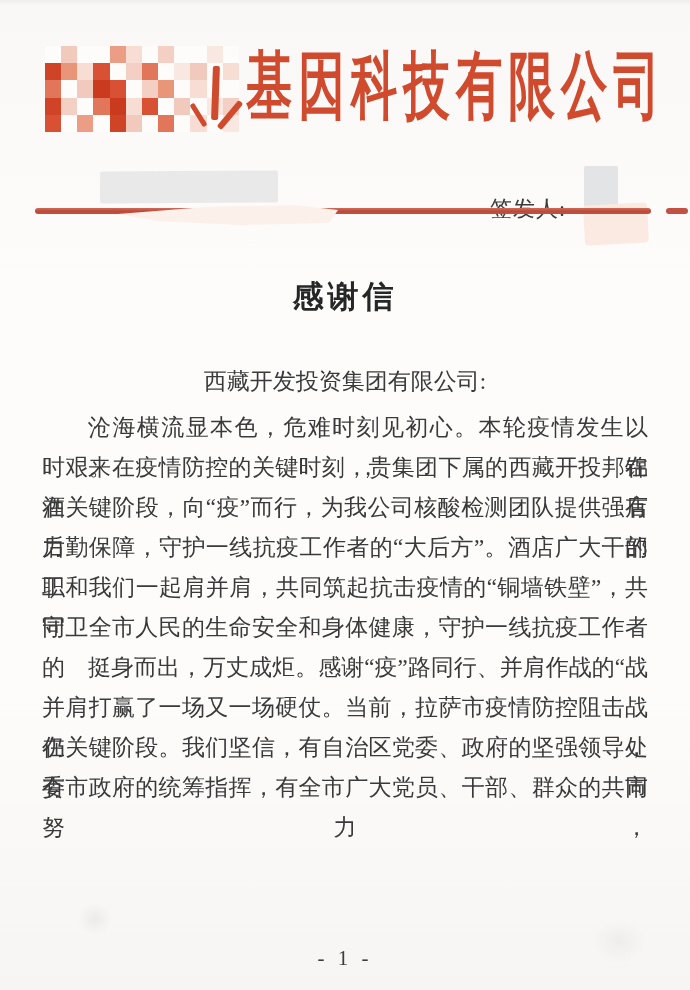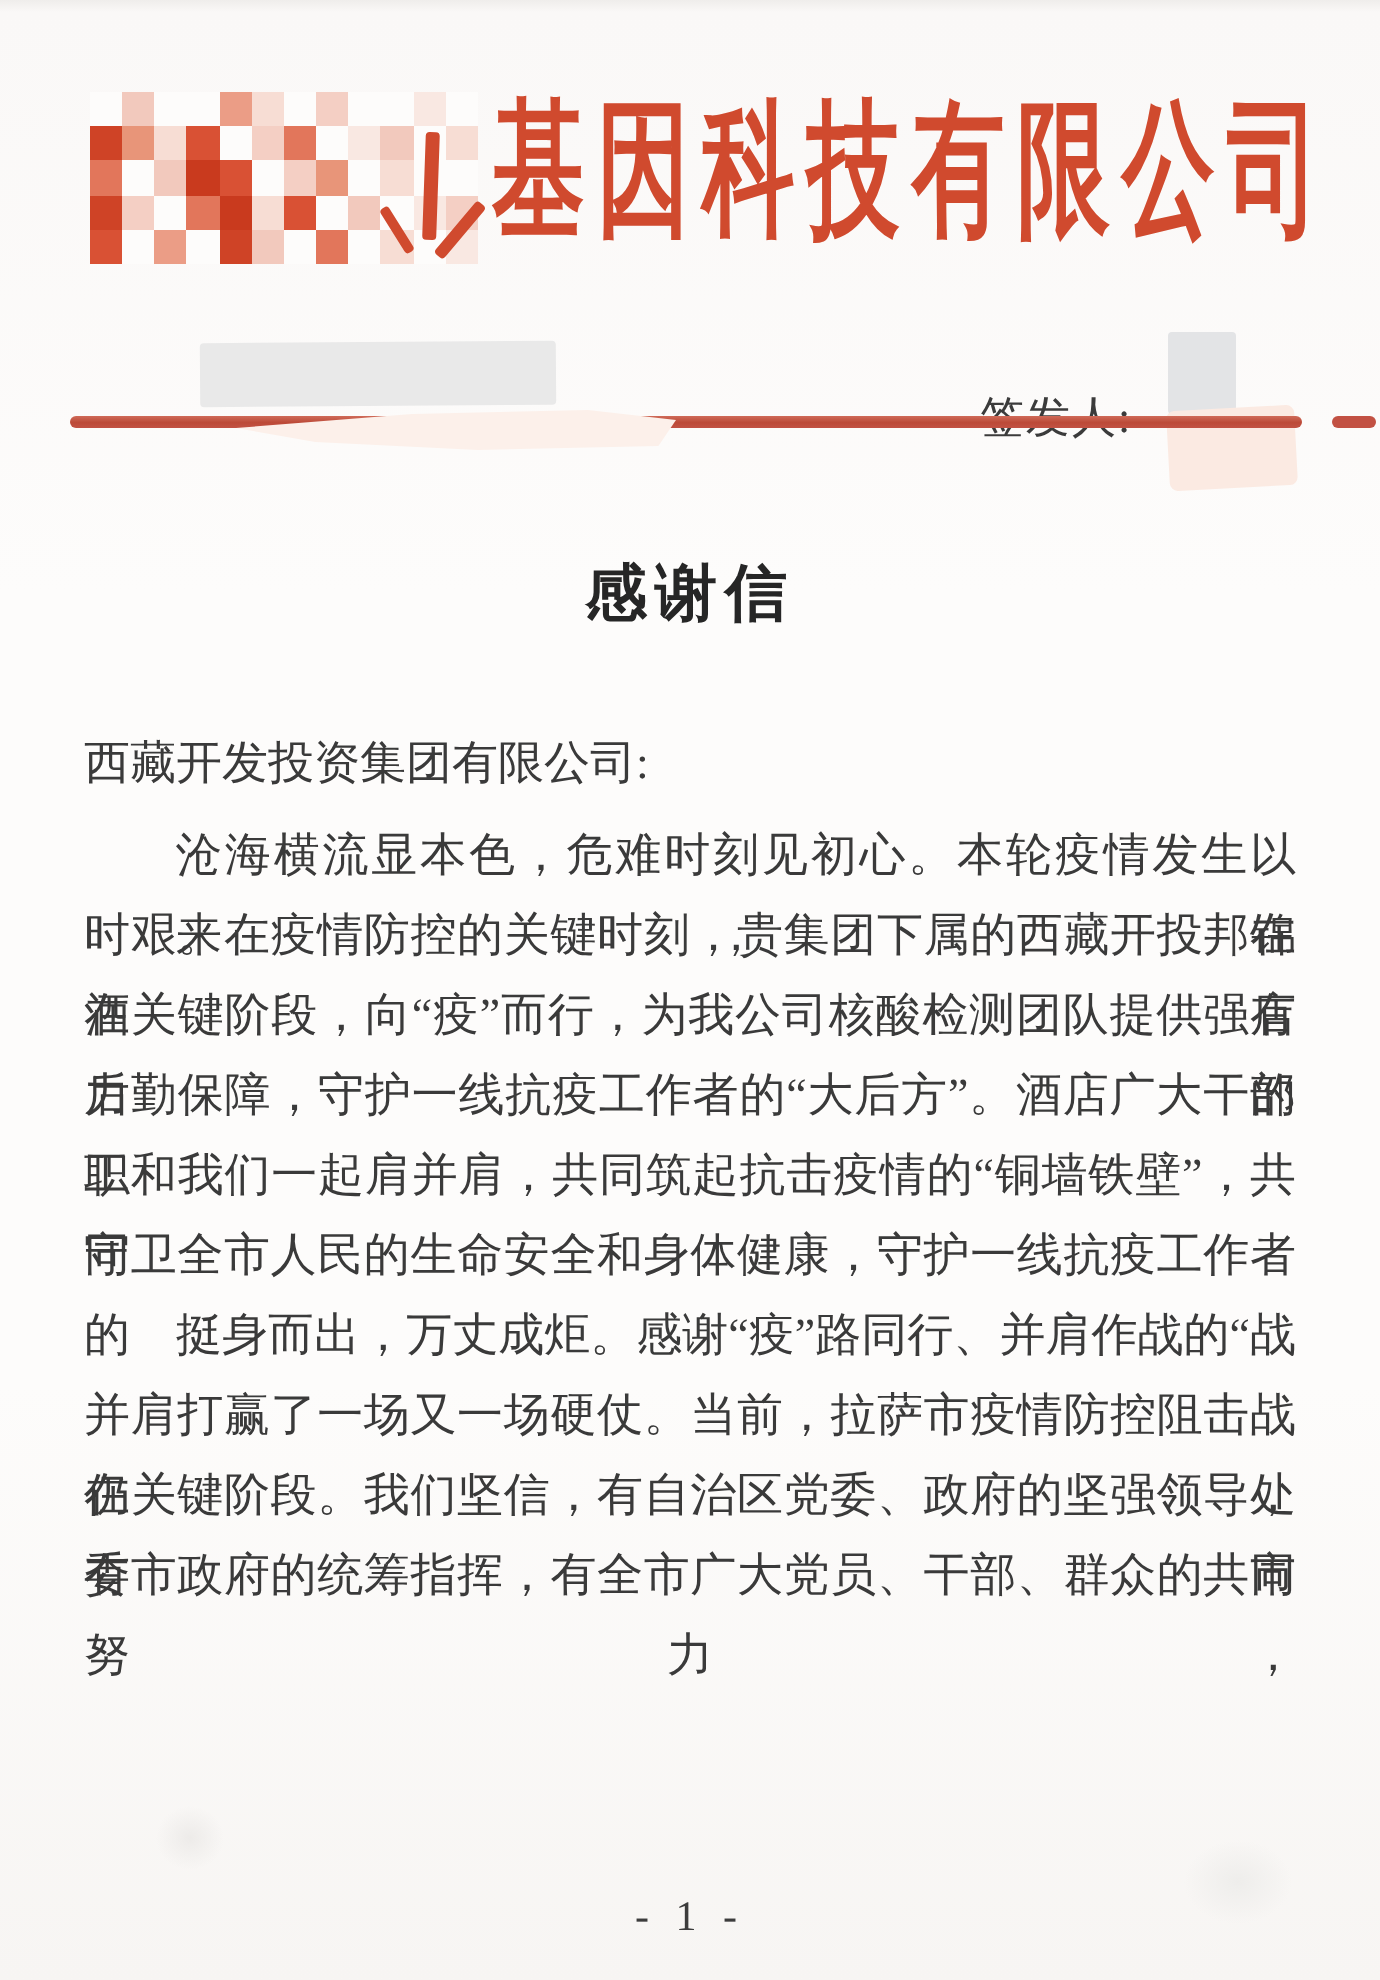--- a/index.html
+++ b/index.html
@@ -68,21 +68,21 @@
     position:absolute; left:0; top:276px; width:100%;
     text-align:center; font-size:31px; font-weight:bold;
     letter-spacing:4px; color:#262626;
   }
   .letter-body {
     position:absolute; left:42px; top:360px; width:606px;
     font-size:23px; color:#3a3a3a;
   }
   .letter-body .line {
     height:40px; line-height:40px; white-space:nowrap;
-    text-align:left;
+    text-align:center;
   }
   .letter-body .line.fill {
     white-space:normal;
     text-align:justify; text-align-last:justify;
   }
   .letter-body .line.indent { padding-left:46px; }
   .letter-body .line:first-child { height:48px; line-height:44px; }
 
   
   .page-number {

